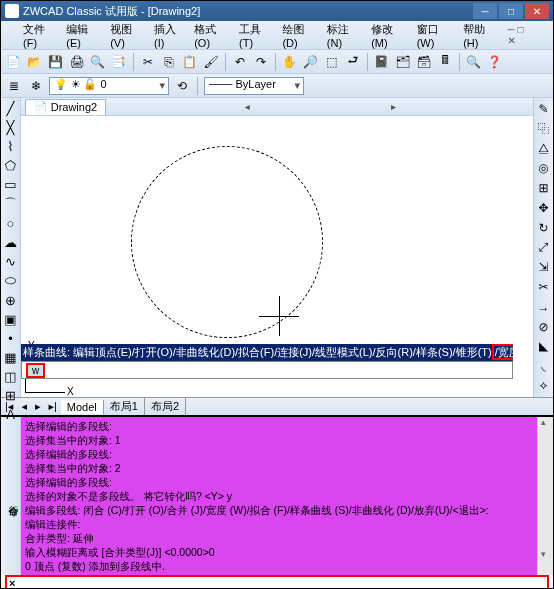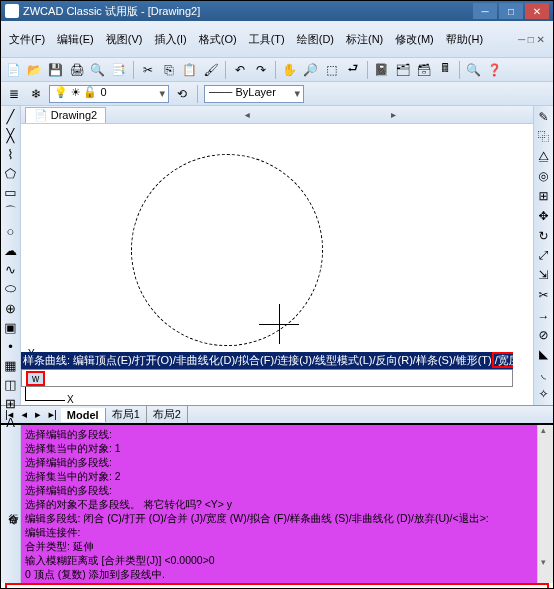--- a/index.html
+++ b/index.html
@@ -1,21 +1,21 @@
 <!DOCTYPE html>
 <html><head>
 <meta charset="utf-8">
 <style>
 *{margin:0;padding:0;box-sizing:border-box;font-family:"Microsoft YaHei",SimSun,sans-serif;font-size:11px}
 body{background:#fff;width:554px;height:589px;overflow:hidden;position:relative;border:1px solid #000}
 .titlebar{background:linear-gradient(#3a6ea5,#2c5a8c);height:20px;display:flex;align-items:center;padding:0 4px;color:#fff}
 .titlebar .icon{width:14px;height:14px;margin-right:4px;background:#fff;border-radius:2px}
 .titlebar .title{flex:1;font-size:11px}
 .titlebar .winbtn{width:24px;height:16px;margin-left:2px;background:#4a7eb5;display:flex;align-items:center;justify-content:center;color:#fff;font-size:10px}
-.menubar{background:linear-gradient(#eaf0f8,#d6e3f2);height:36px;display:flex;align-items:center;padding:0 2px}
+.menubar{background:linear-gradient(#eaf0f8,#d6e3f2);height:28px;display:flex;align-items:center;padding:0 16px}
 .menubar span{padding:2px 6px;font-size:11px;color:#000}
 .toolbar{background:linear-gradient(#eaf0f8,#d6e3f2);height:24px;display:flex;align-items:center;padding:0 4px;gap:3px;border-top:1px solid #c0cde0}
 .tbtn{width:18px;height:18px;display:flex;align-items:center;justify-content:center;border:1px solid transparent;font-size:12px}
 .sep{width:1px;height:18px;background:#a0b8d8;margin:0 2px}
 .toolbar2{background:linear-gradient(#eaf0f8,#d6e3f2);height:24px;display:flex;align-items:center;padding:0 4px;gap:4px;border-top:1px solid #c0cde0}
 .layersel{background:#fff;border:1px solid #7a9ac4;height:18px;padding:0 18px 0 4px;font-size:11px;position:relative;min-width:120px}
 .layersel::after{content:"▾";position:absolute;right:3px;top:1px;color:#555}
 .docarea{display:flex;height:300px;position:relative;border-top:1px solid #c0cde0}
 .lefttools{width:20px;background:linear-gradient(90deg,#eaf0f8,#d6e3f2);display:flex;flex-direction:column;gap:2px;padding:2px 0;align-items:center;border-right:1px solid #c0cde0}
 .lefttools .tbtn{font-size:13px}
@@ -34,21 +34,21 @@
 .ucs .x{position:absolute;width:40px;height:1px;background:#000;left:0;bottom:0}
 .ucs .ylbl{position:absolute;left:3px;bottom:42px;font-size:10px}
 .ucs .xlbl{position:absolute;left:42px;bottom:-4px;font-size:10px}
 .cmdbar{position:absolute;left:0;bottom:36px;right:20px;background:#0a246a;color:#fff;font-size:10px;padding:1px 2px;white-space:nowrap;overflow:hidden}
 .cmdbar .hilite{border:2px solid red;padding:0 1px}
 .cmdinput{position:absolute;left:0;bottom:18px;right:20px;height:18px;background:#fff;border:1px solid #888}
 .cmdinput .redbox{border:2px solid red;display:inline-block;padding:0 4px;margin:1px 0 0 4px;font-size:10px;background:#cde}
 .modeltabs{background:linear-gradient(#eaf0f8,#d6e3f2);height:18px;display:flex;align-items:center;border-top:1px solid #999}
 .modeltabs .tbtn2{padding:0 4px;font-size:11px}
 .modeltabs .mtab{padding:1px 6px;font-size:11px;border-right:1px solid #999}
-.modeltabs .active{background:#fff;font-weight:bold}
+.modeltabs .active{background:#fff;font-weight:normal}
 .cmdlog{height:160px;background:#d946ef;border-top:2px solid #000000;display:flex}
 .cmdlog .side{width:20px;background:linear-gradient(90deg,#eaf0f8,#d6e3f2);writing-mode:vertical-rl;text-align:center;font-size:10px;padding-top:4px;border-right:1px solid #c0cde0}
 .cmdlog .log{flex:1;padding:2px 4px;font-size:10.5px;line-height:14px;overflow:hidden;white-space:pre-wrap}
 .cmdlog .scroll{width:16px;background:#e8e8e8;border-left:1px solid #ccc;position:relative}
 .cmdlog .scroll::before{content:"▴";position:absolute;top:0;left:3px;font-size:9px;color:#666}
 .cmdlog .scroll::after{content:"▾";position:absolute;bottom:16px;left:3px;font-size:9px;color:#666}
 .promptline{height:16px;border:2px solid red;display:flex;align-items:center;font-size:10px;padding:0 2px;white-space:nowrap;overflow:hidden;margin:0 4px}
 .promptline .xbtn{font-weight:bold;margin-right:4px}
 .hscroll{height:14px;background:#e8e8e8;display:flex;border-top:1px solid #ccc}
 </style>
@@ -66,20 +66,21 @@
 <div class="menubar">
   <span>文件(F)</span>
   <span>编辑(E)</span>
   <span>视图(V)</span>
   <span>插入(I)</span>
   <span>格式(O)</span>
   <span>工具(T)</span>
   <span>绘图(D)</span>
   <span>标注(N)</span>
   <span>修改(M)</span>
+  <span>窗口(W)</span>
   <span>帮助(H)</span>
   <span style="margin-left:auto;font-size:10px;color:#555">─ □ ✕</span>
 </div>
 
 <div class="toolbar">
   <div class="tbtn">📄</div>
   <div class="tbtn">📂</div>
   <div class="tbtn">💾</div>
   <div class="tbtn">🖨</div>
   <div class="tbtn">🔍</div>

